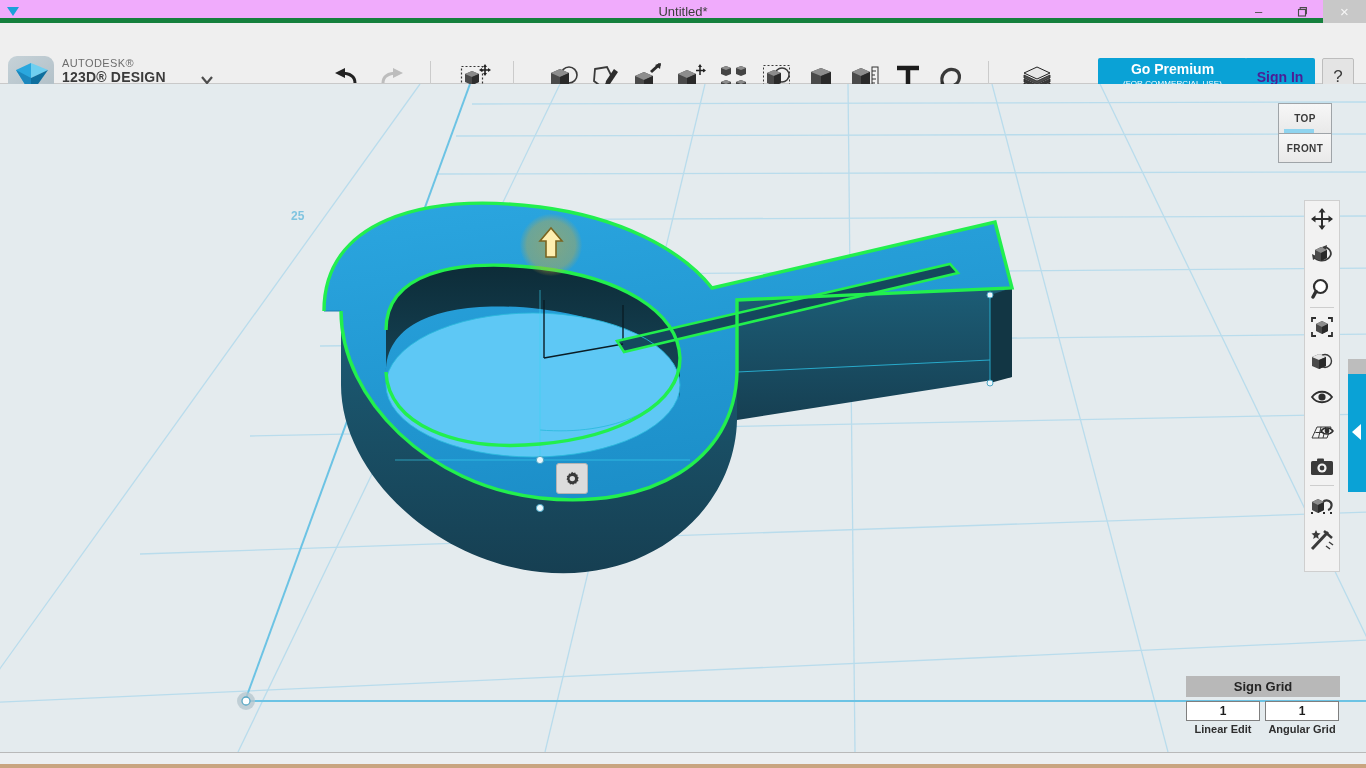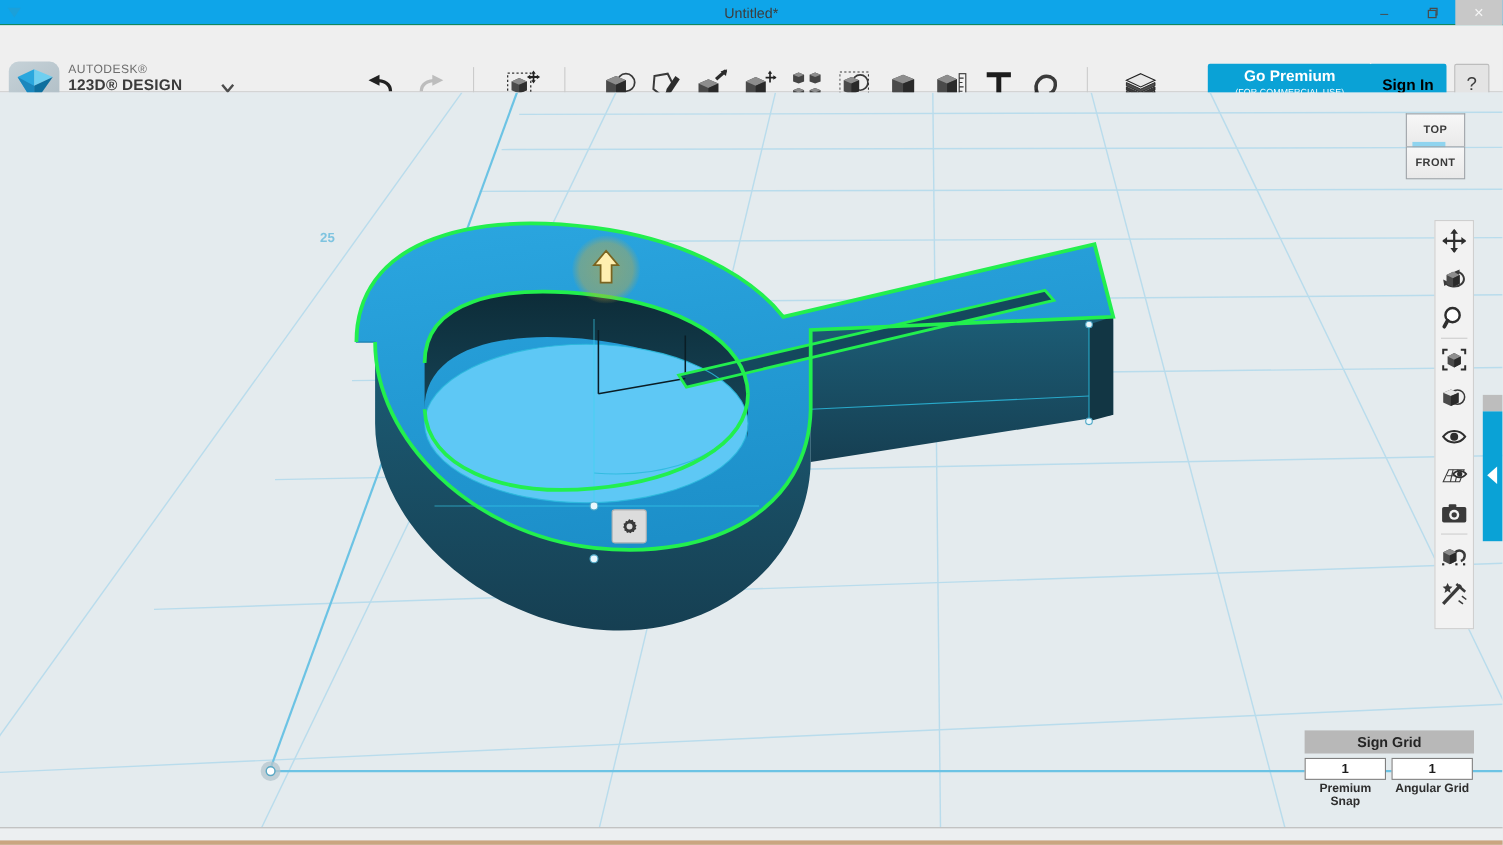--- a/index.html
+++ b/index.html
@@ -6,22 +6,22 @@
   html, body {
     width: 1366px; height: 768px;
     font-family: "Liberation Sans", sans-serif;
     overflow: hidden;
     background: #e8edf0;
   }
 
   
   #titlebar {
     position: absolute; top: 0; left: 0; width: 1366px; height: 23px;
-    background: #0ea5e9;
-    border-bottom: 1px solid #15803d;
+    background: #f0abfc;
+    border-bottom: 5px solid #15803d;
   }
   #app-caret {
     position: absolute; left: 4px; top: 3px; width: 18px; height: 16px;
   }
   #title-text {
     position: absolute; left: 0; top: 0; width: 1366px; height: 23px;
     line-height: 23px; text-align: center;
     font-size: 13px; color: #3d3d3d;
   }
   .wincontrol {
@@ -73,21 +73,21 @@
 
   #btn-premium {
     position: absolute; right: 119px; top: 35px; width: 149px; height: 37px;
     background: #0aa2d6; color: #fff; text-align: center;
     border-radius: 2px; padding-top: 3px;
   }
   #btn-premium .pt { font-size: 14px; font-weight: bold; line-height: 17px; }
   #btn-premium .pb { font-size: 8px; line-height: 11px; letter-spacing: .1px; }
   #btn-signin {
     position: absolute; right: 51px; top: 35px; width: 70px; height: 37px;
-    background: #0aa2d6; color: #000000; border-radius: 2px;
+    background: #0aa2d6; color: #4c1d95; border-radius: 2px;
     display: flex; align-items: center; justify-content: center;
     font-size: 14px; font-weight: bold;
   }
   #btn-help {
     position: absolute; right: 12px; top: 35px; width: 32px; height: 37px;
     background: #e4e4e4; border: 1px solid #bdbdbd; border-radius: 2px;
     display: flex; align-items: center; justify-content: center;
     font-size: 17px; color: #3b3b3b;
   }
 
@@ -673,21 +673,21 @@
     <div id="panel-tab-arrow"></div>
   </div>
 
   <div id="editgrid">
     <div id="eg-title">Sign Grid</div>
     <div id="eg-fields">
       <div class="eg-field">1</div>
       <div class="eg-field">1</div>
     </div>
     <div id="eg-labels">
-      <div class="eg-label">Premium Snap</div>
+      <div class="eg-label">Linear Edit</div>
       <div class="eg-label">Angular Grid</div>
     </div>
   </div>
 
 </div>
 
 <div id="taskbar">
   <div id="taskbar-strip"></div>
 </div>
 

